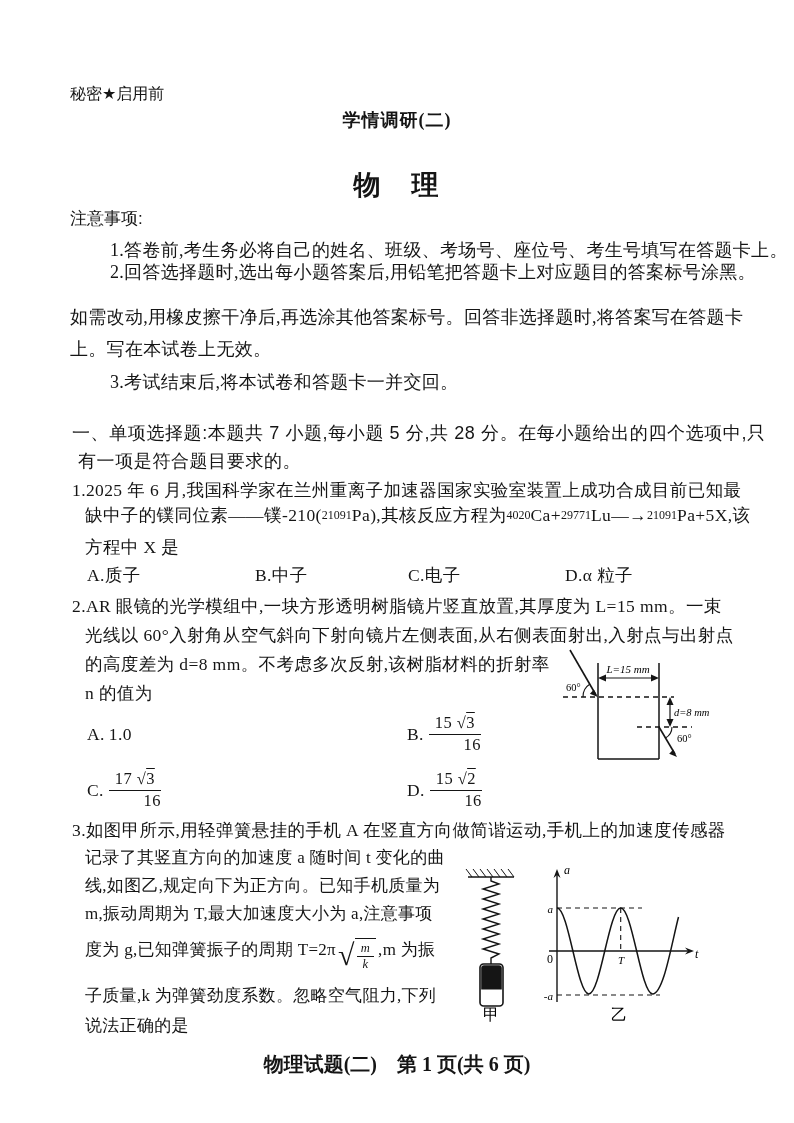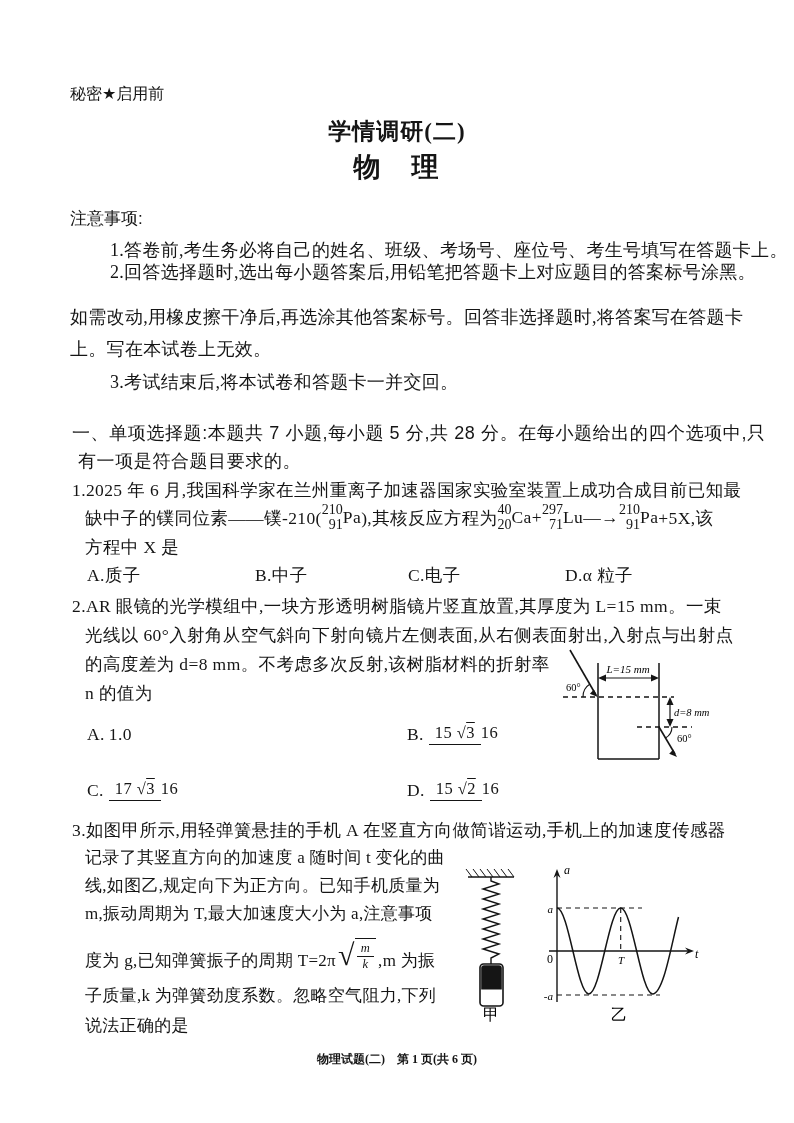--- a/index.html
+++ b/index.html
@@ -8,45 +8,45 @@
   .abs{position:absolute;white-space:nowrap}
   .hei{font-family:"Liberation Sans","DejaVu Sans",sans-serif;font-weight:400}
   .serifb{font-weight:700}
   .kai{}
   .center{left:0;width:794px;text-align:center}
   .note{font-size:18px;letter-spacing:.3px}
   .q{font-size:17.5px;letter-spacing:.4px}
   .q3n{font-size:17px;letter-spacing:.3px}
   .sec{font-size:18px;letter-spacing:.6px}
   
-  .nsc{display:inline-flex;flex-direction:column;justify-content:space-between;text-align:right;
-       font-size:14px;line-height:1.05;vertical-align:-4px;letter-spacing:0}
+  .nsc{display:inline-flex;flex-direction:row;justify-content:space-between;text-align:right;
+       font-size:12px;line-height:1.05;vertical-align:-4px;letter-spacing:0}
   
   .ofwrap{display:inline-flex;align-items:center}
-  .of{display:inline-flex;flex-direction:row;align-items:flex-start;font-size:16.5px;
+  .of{display:inline-flex;flex-direction:column;align-items:flex-end;font-size:16.5px;
       line-height:1.25;margin-left:5px}
   .of .t{border-bottom:1.5px solid #151515;padding:0 6px}
   .ov{text-decoration:overline}
   
-  .l5{display:inline-flex;align-items:flex-end}
+  .l5{display:inline-flex;align-items:flex-start}
   .sqrtbox{display:inline-flex;align-items:stretch;margin:0 2px}
   .sqrtg{font-size:30px;line-height:1;align-self:center;font-weight:400}
   .radbox{border-top:1.6px solid #151515;display:inline-flex;align-items:center;padding:2px 2px 0 2px}
   .mf{display:inline-flex;flex-direction:column;align-items:center;font-size:12.5px;
       font-style:italic;line-height:1.2}
   .mf .t{border-bottom:1px solid #151515;padding:0 4px}
   svg{position:absolute;overflow:visible}
   svg text{font-family:"Liberation Serif","DejaVu Serif",serif}
 </style>
 </head>
 <body>
 
 <div class="abs hei" style="left:70px;top:84px;font-size:16px">秘密★启用前</div>
-<div class="abs center serifb" style="top:116px;font-size:23px;letter-spacing:1px">学情调研(二)</div>
-<div class="abs center serifb" style="top:149px;font-size:27px;letter-spacing:2px">物　理</div>
+<div class="abs center serifb" style="top:108px;font-size:18px;letter-spacing:1px">学情调研(二)</div>
+<div class="abs center serifb" style="top:167px;font-size:27px;letter-spacing:2px">物　理</div>
 
 <div class="abs hei" style="left:70px;top:207px;font-size:17px">注意事项:</div>
 <div class="abs kai note" style="left:110px;top:238px">1.答卷前,考生务必将自己的姓名、班级、考场号、座位号、考生号填写在答题卡上。</div>
 <div class="abs kai note" style="left:110px;top:260px">2.回答选择题时,选出每小题答案后,用铅笔把答题卡上对应题目的答案标号涂黑。</div>
 <div class="abs kai note" style="left:70px;top:305px">如需改动,用橡皮擦干净后,再选涂其他答案标号。回答非选择题时,将答案写在答题卡</div>
 <div class="abs kai note" style="left:70px;top:337px">上。写在本试卷上无效。</div>
 <div class="abs kai note" style="left:110px;top:370px">3.考试结束后,将本试卷和答题卡一并交回。</div>
 
 <div class="abs hei sec" style="left:72px;top:421px">一、单项选择题:本题共 7 小题,每小题 5 分,共 28 分。在每小题给出的四个选项中,只</div>
 <div class="abs hei sec" style="left:78px;top:449px">有一项是符合题目要求的。</div>
@@ -203,13 +203,13 @@
   </g>
   <text x="564" y="874" font-size="12" font-style="italic">a</text>
   <text x="553" y="963" text-anchor="end" font-size="12">0</text>
   <text x="695" y="958" font-size="12" font-style="italic">t</text>
   <text x="553" y="913" text-anchor="end" font-size="11" font-style="italic">a</text>
   <text x="553" y="1000" text-anchor="end" font-size="11" font-style="italic">-a</text>
   <text x="621" y="964" text-anchor="middle" font-size="11" font-style="italic">T</text>
   <text x="619" y="1020" text-anchor="middle" font-size="16">乙</text>
 </svg>
 
-<div class="abs center serifb" style="top:1051px;font-size:12px">物理试题(二)　第 1 页(共 6 页)</div>
+<div class="abs center serifb" style="top:1051px;font-size:20px">物理试题(二)　第 1 页(共 6 页)</div>
 
 </body></html>

